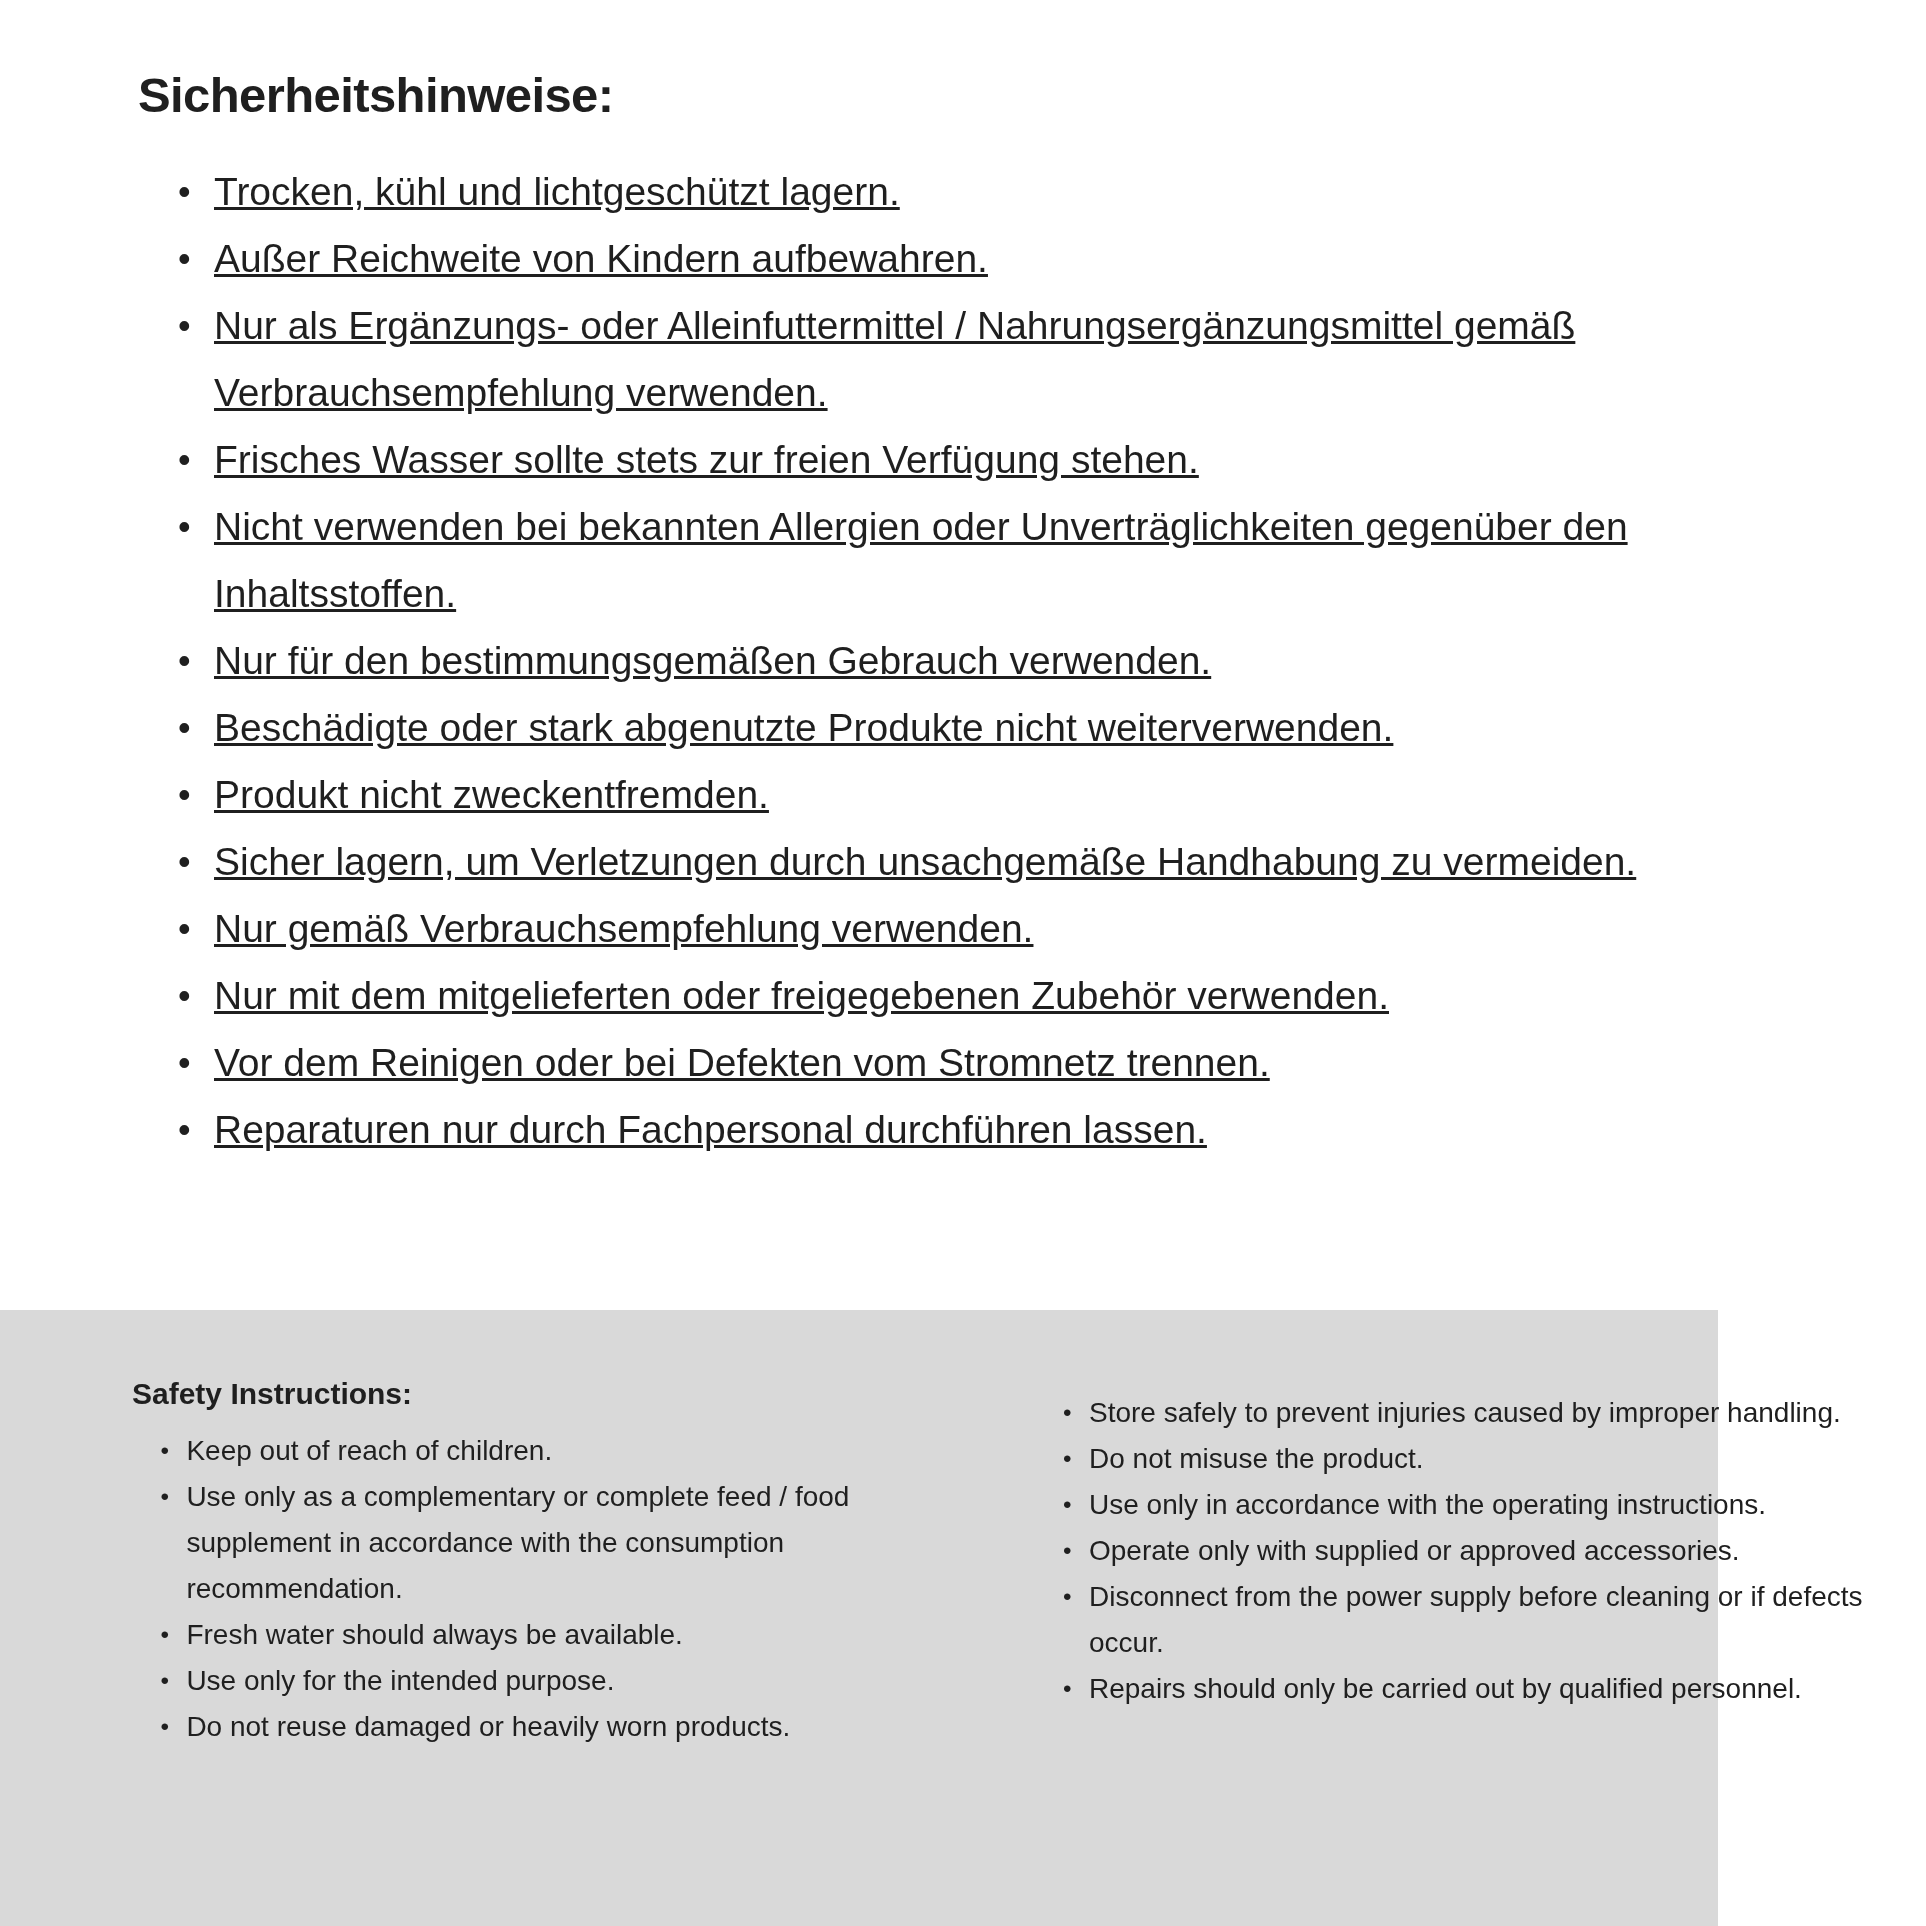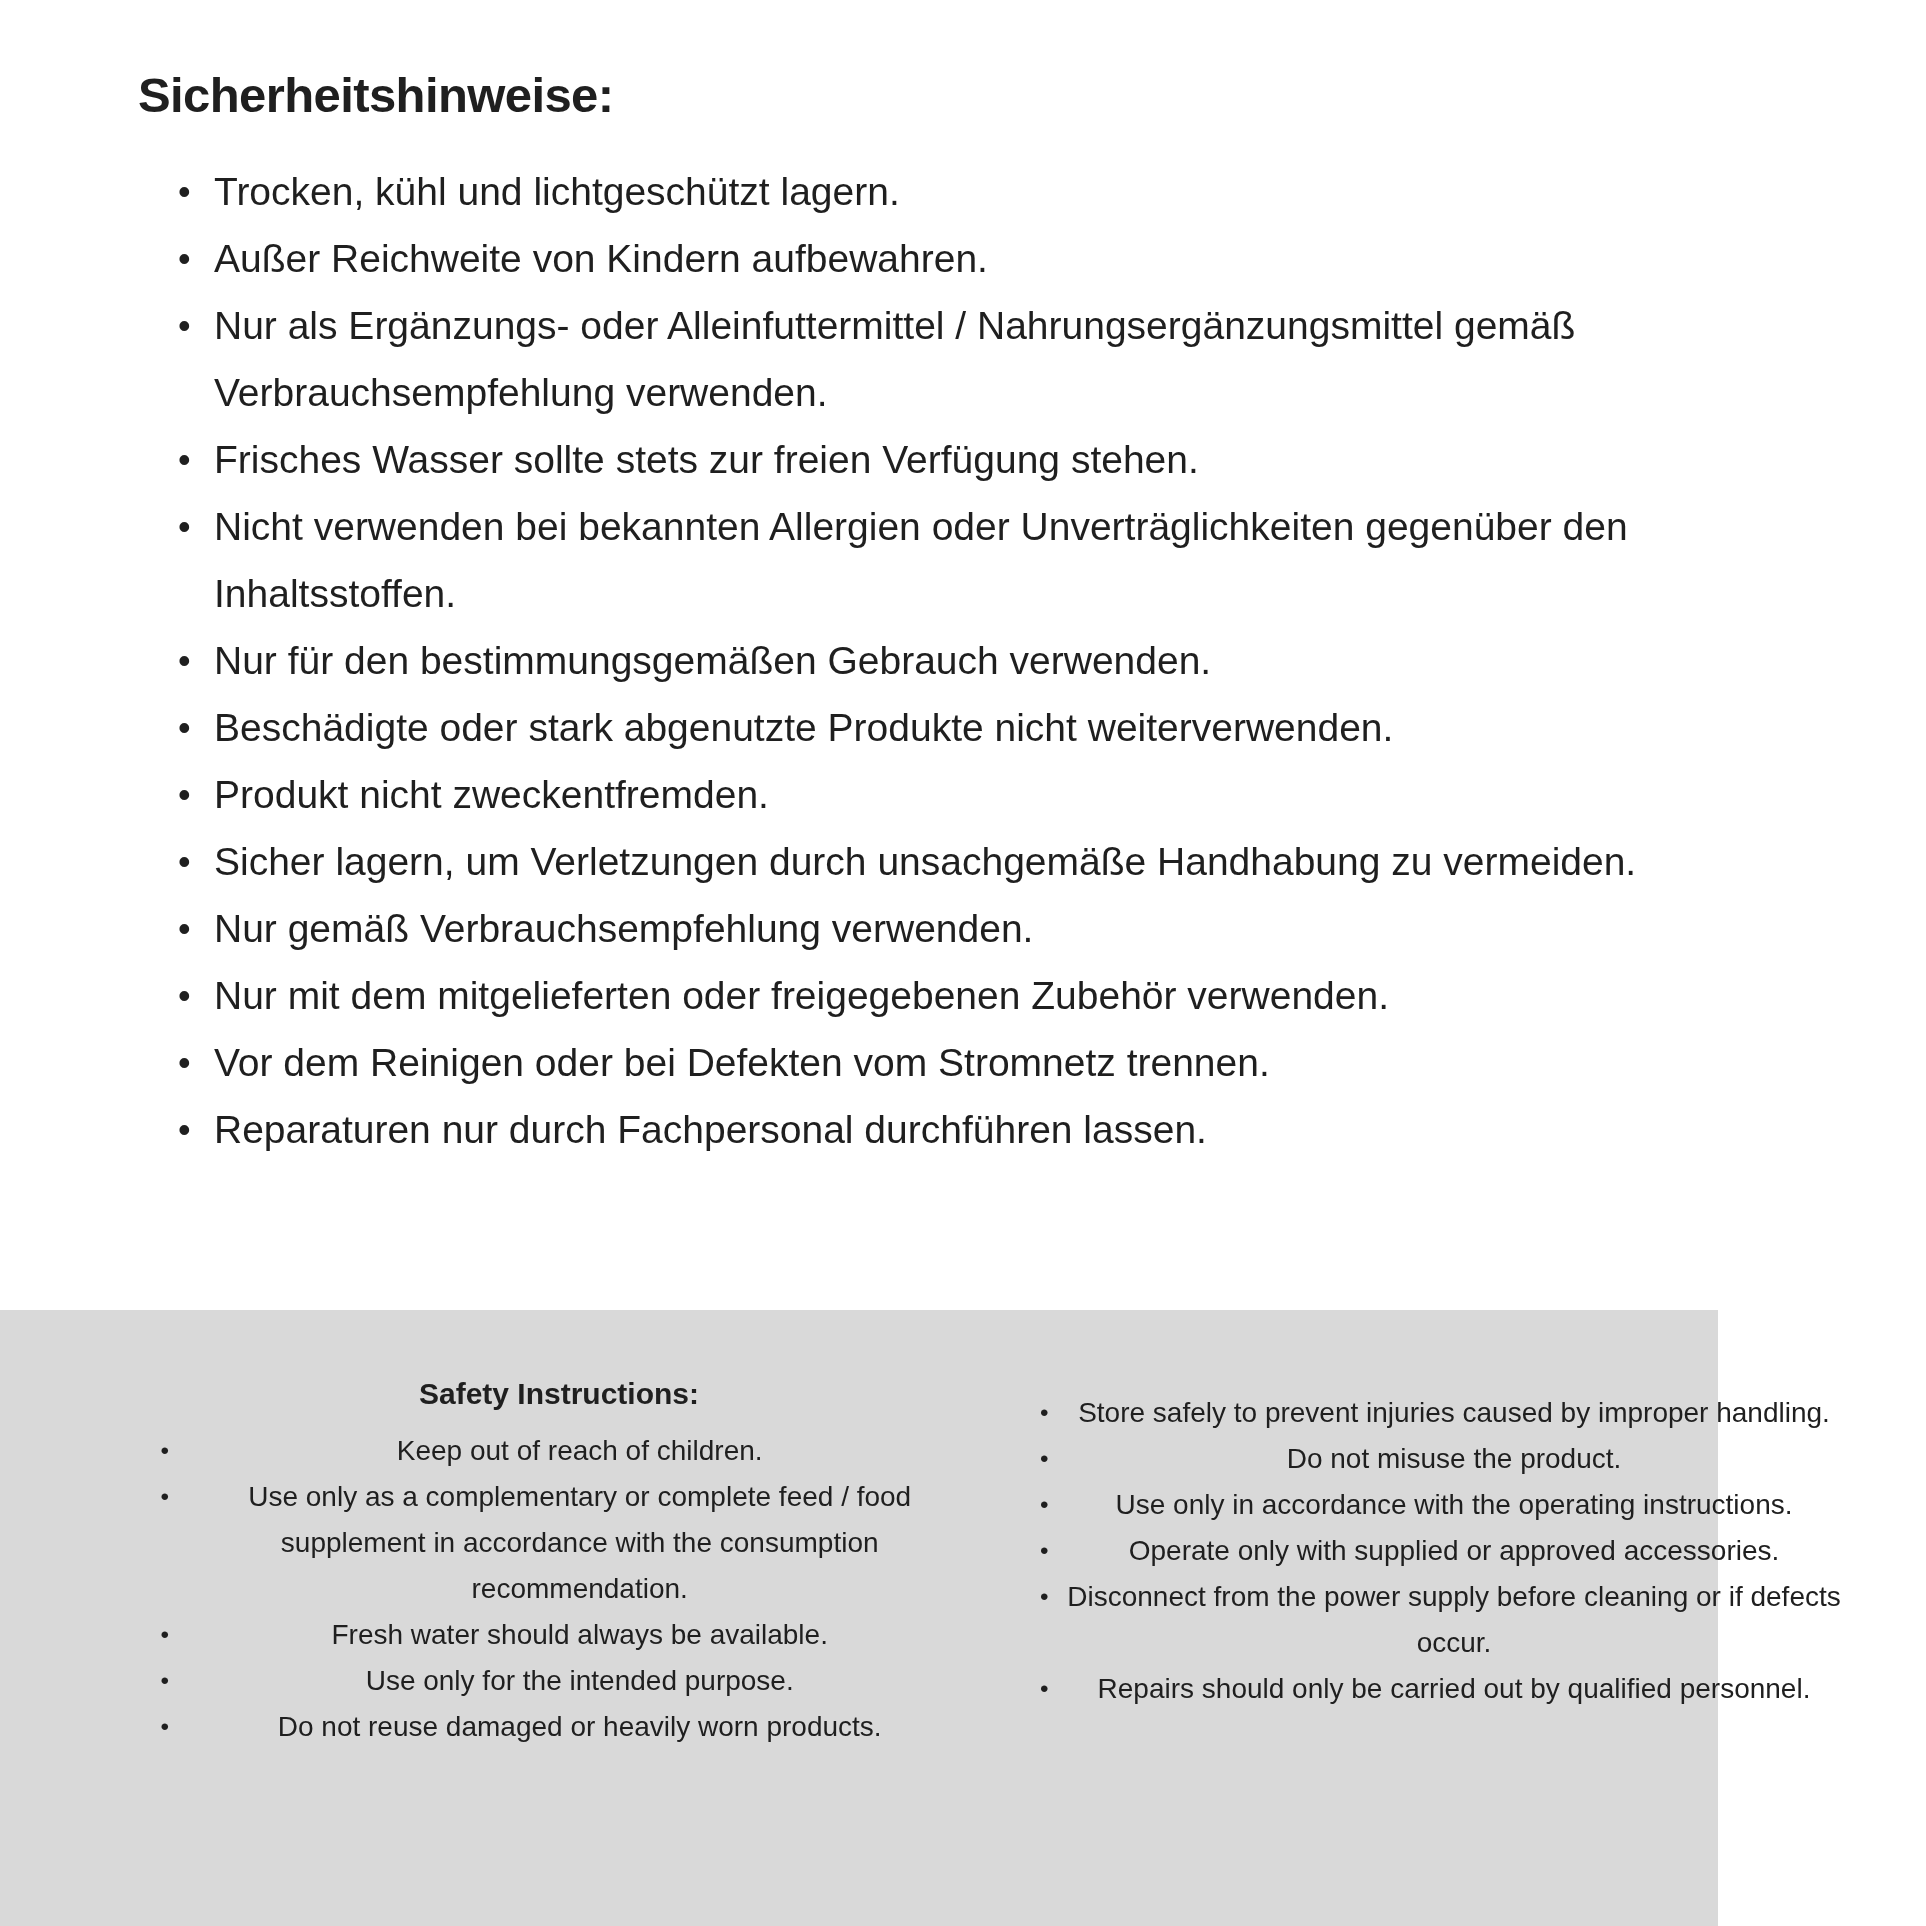--- a/index.html
+++ b/index.html
@@ -38,37 +38,37 @@
     margin: 0;
     padding: 0 0 0 40px;
     font-size: 39px;
     line-height: 67px;
     font-weight: 400;
   }
   .de-list li {
     position: relative;
     padding-left: 36px;
     max-width: 1618px;
+    text-decoration: underline;
   }
   .de-list li::before {
     content: "\2022";
     position: absolute;
     left: 0;
     top: 0;
     font-size: 36px;
   }
 
   
   .english-section {
     height: 616px;
     box-sizing: border-box;
     padding: 67px 58px 0 132px;
     display: flex;
-    gap: 41px;
-    text-align: center;
+    gap: 64px;
   }
   .col-left {
     width: 854px;
     flex: 0 0 auto;
   }
   .col-right {
     width: 828px;
     flex: 0 0 auto;
   }
   .english-heading {

